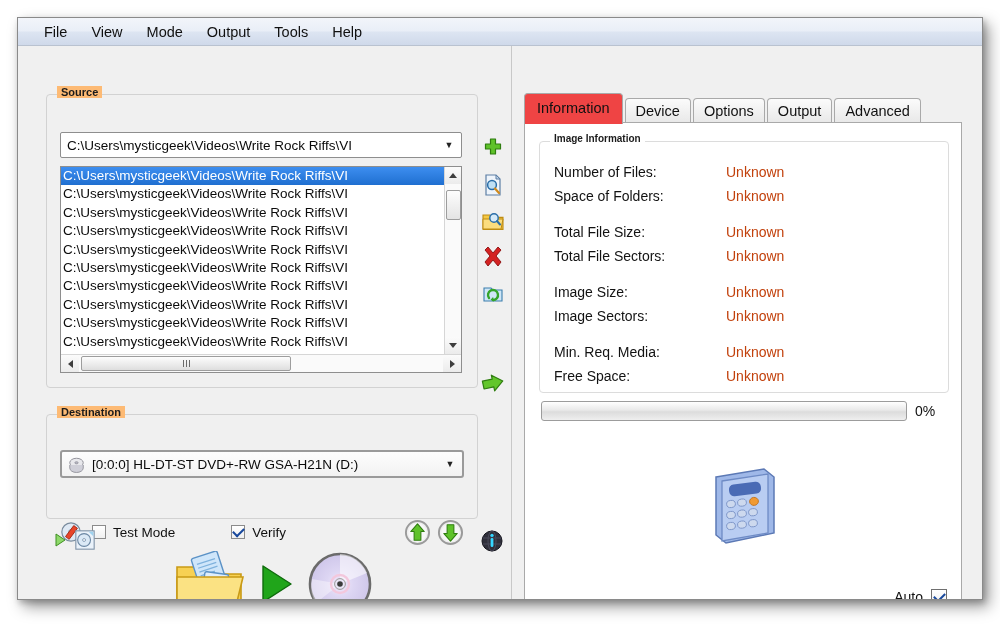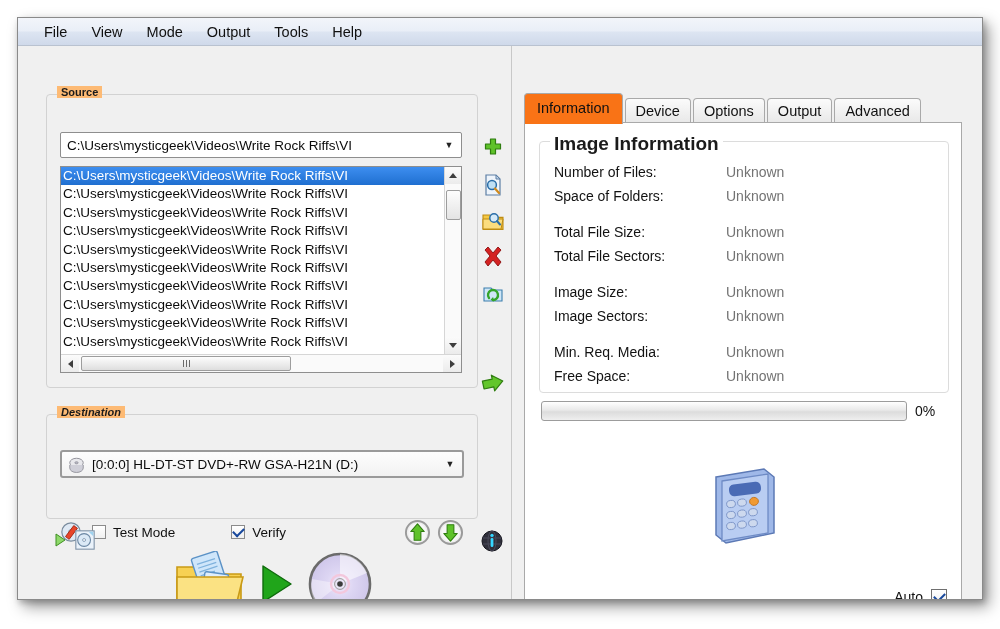--- a/index.html
+++ b/index.html
@@ -63,21 +63,21 @@
   .groupbox > .gb-title {
     position: absolute;
     top: -9px; left: 10px;
     background: #fdba74;
     padding: 0 4px;
     font-size: 11px;
     color: #1b1b1b;
     font-weight: 600;
   }
   #source-group { left: 28px; top: 48px; width: 430px; height: 292px; }
-  #dest-group   { left: 28px; top: 368px; width: 430px; height: 103px; font-style: italic; }
+  #dest-group   { left: 28px; top: 368px; width: 430px; height: 103px; }
 
   
   .combo {
     position: absolute;
     background: #ffffff;
     border: 1px solid #8e8e8e;
     border-radius: 2px;
     box-sizing: border-box;
     display: flex;
     align-items: center;
@@ -250,44 +250,44 @@
     background: linear-gradient(to bottom,#fbfbfb,#e7e7e7);
     font-size: 14.5px;
     color: #111;
     padding: 4px 10px 5px 10px;
     margin-right: 2px;
     box-sizing: border-box;
     white-space: nowrap;
     position: relative;
   }
   .tab.active {
-    background: #f97316;
+    background: #ef4444;
     padding: 6px 12px 8px 12px;
     z-index: 3;
     border-color: #a9a9a9;
   }
   .tab-panel {
     position: absolute;
     left: 12px; top: 76px;
     width: 438px; height: 498px;
     background: #ffffff;
     border: 1px solid #a9a9a9;
     box-sizing: border-box;
   }
   #info-group {
     position:absolute; left:14px; top:18px;
     width: 408px; height: 250px;
     border: 1px solid #dcdcdc; border-radius: 4px;
   }
-  #info-group .gb-title { background:#ffffff; font-weight:600; font-size:19px; }
+  #info-group .gb-title { background:#ffffff; font-weight:600; font-size:10px; }
   .info-table { position:absolute; left:14px; top:18px; }
   .info-row { display:flex; height:24px; align-items:center; }
   .info-row.gap { height: 12px; }
   .info-label { width:172px; font-size:14px; color:#121212; }
-  .info-value { font-size:14px; color:#737373; }
+  .info-value { font-size:14px; color:#c2410c; }
 
   .progress-wrap {
     position:absolute; left:16px; top:278px;
     width: 406px; display:flex; align-items:center; gap:8px;
   }
   .progress-bar {
     flex:1; height:20px;
     background: linear-gradient(to bottom,#ffffff,#e9e9e9 45%,#dcdcdc 55%,#efefef);
     border:1px solid #9c9c9c; border-radius:3px;
     box-sizing:border-box;

